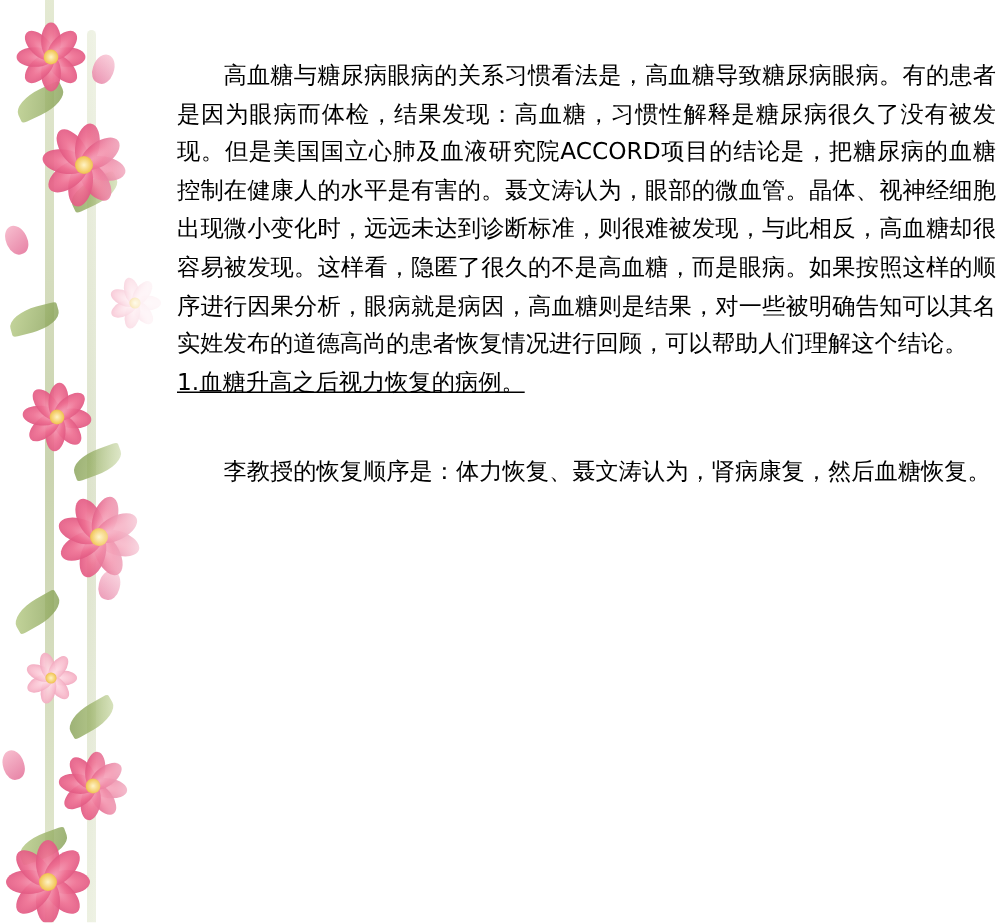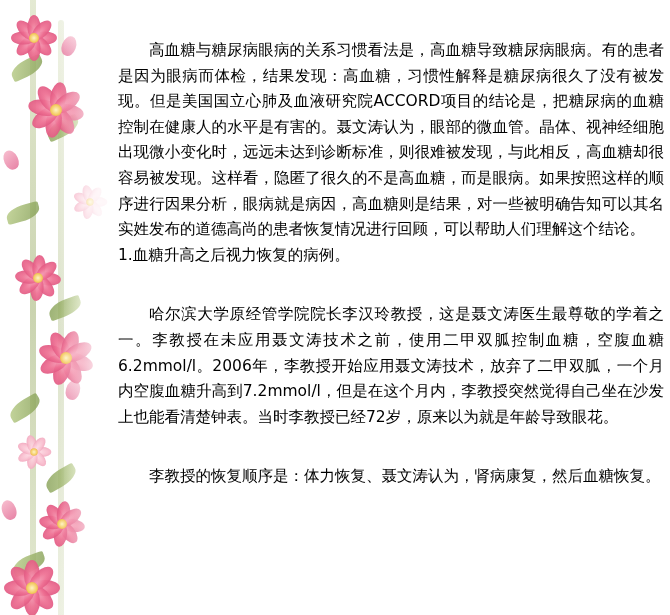--- a/index.html
+++ b/index.html
@@ -113,21 +113,21 @@
     color: #000000;
     text-align: justify;
     text-justify: inter-ideograph;
     font-family: "DejaVu Sans", sans-serif;
   }
   #article p {
     margin: 0;
     padding: 0;
   }
   #article p.indent { text-indent: 2em; margin-top: 34px; }
-  #article p.flush { text-indent: 0; }
+  #article p.flush { text-indent: 0; text-decoration: underline; }
 </style>
 </head>
 <body>
 
 <div id="page">
 
   <div id="floral-border">
     <div class="vine"></div>
     <div class="vine" style="left:58px; opacity:.35; height:620px; top:20px;"></div>
 
@@ -237,17 +237,16 @@
       <div class="petal" style="transform:rotate(315deg)"></div>
       <div class="core"></div>
     </div>
 
     <div id="floral-fade"></div>
   </div>
 
   <div id="article">
     <p class="indent">高血糖与糖尿病眼病的关系习惯看法是，高血糖导致糖尿病眼病。有的患者是因为眼病而体检，结果发现：高血糖，习惯性解释是糖尿病很久了没有被发现。但是美国国立心肺及血液研究院ACCORD项目的结论是，把糖尿病的血糖控制在健康人的水平是有害的。聂文涛认为，眼部的微血管。晶体、视神经细胞出现微小变化时，远远未达到诊断标准，则很难被发现，与此相反，高血糖却很容易被发现。这样看，隐匿了很久的不是高血糖，而是眼病。如果按照这样的顺序进行因果分析，眼病就是病因，高血糖则是结果，对一些被明确告知可以其名实姓发布的道德高尚的患者恢复情况进行回顾，可以帮助人们理解这个结论。</p>
     <p class="flush">1.血糖升高之后视力恢复的病例。</p>
-    <p class="indent">哈尔滨大学原经管学院院长李汉玲教授，这是聂文涛医生最尊敬的学着之一。李教授在未应用聂文涛技术之前，使用二甲双胍控制血糖，空腹血糖6.2mmol/l。2006年，李教授开始应用聂文涛技术，放弃了二甲双胍，一个月内空腹血糖升高到7.2mmol/l，但是在这个月内，李教授突然觉得自己坐在沙发上也能看清楚钟表。当时李教授已经72岁，原来以为就是年龄导致眼花。</p>
     <p class="indent">李教授的恢复顺序是：体力恢复、聂文涛认为，肾病康复，然后血糖恢复。</p>
   </div>
 
 </div>
 
 </body></html>

